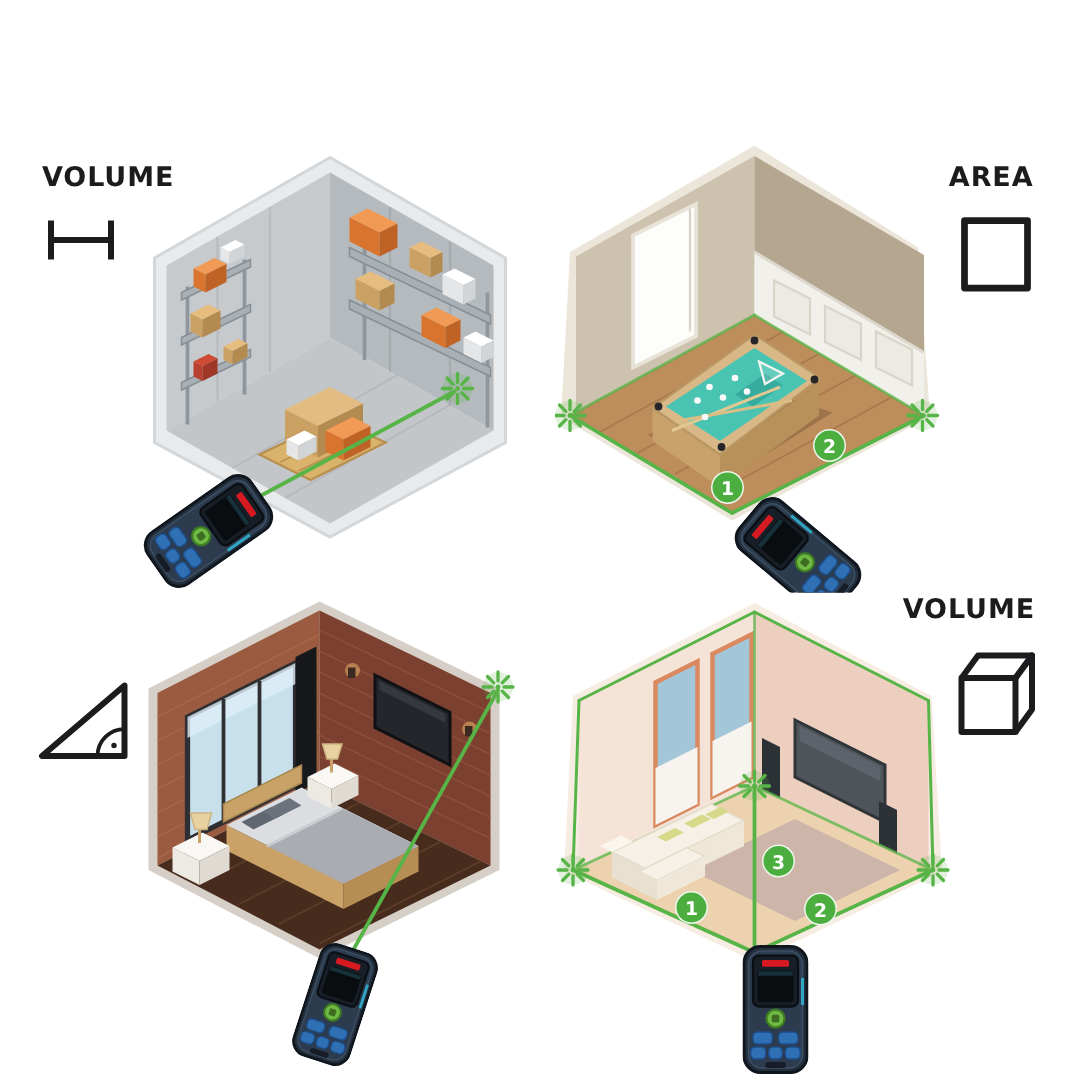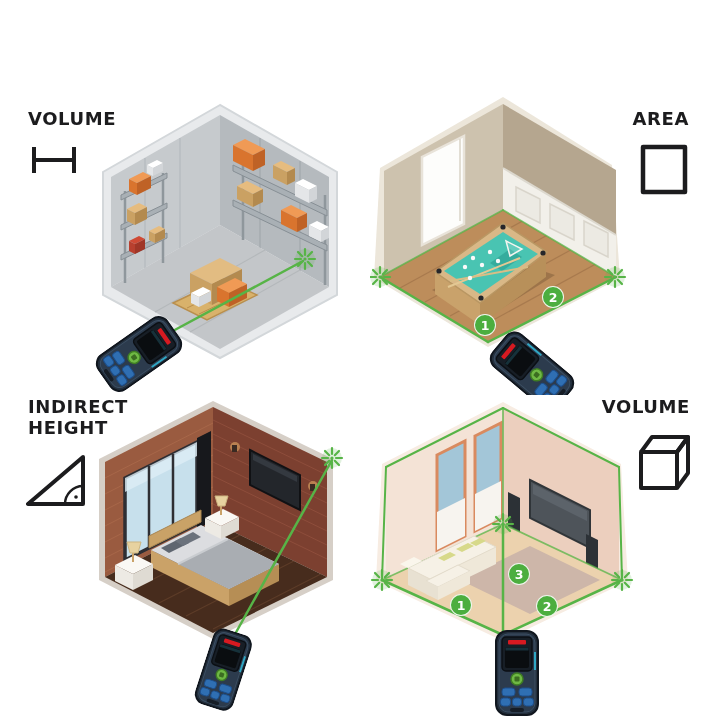--- a/index.html
+++ b/index.html
@@ -65,21 +65,20 @@
         <line class="burst-line" x1="2.8" y1="-2.8" x2="7" y2="-7"></line>
         <line class="burst-line" x1="-2.8" y1="-2.8" x2="-7" y2="-7"></line>
         <circle class="burst-dot" cx="0" cy="0" r="1.6"></circle>
       </symbol>
     </defs>
   </svg>
 
 
   <div class="sec-label" id="label-length">VOLUME</div>
   <div class="sec-label" id="label-area">AREA</div>
-  <div class="sec-label" id="label-indirect">INDIRECT HEIGHT</div>
   <div class="sec-label" id="label-volume">VOLUME</div>
 
   <svg class="func-icon" style="left:31px;top:145px" width="46" height="30" viewBox="0 0 46 30">
     <line class="ink" x1="3" y1="2" x2="3" y2="28" stroke-width="4"></line>
     <line class="ink" x1="43" y1="2" x2="43" y2="28" stroke-width="4"></line>
     <line class="ink" x1="3" y1="15" x2="43" y2="15" stroke-width="4"></line>
   </svg>
 
   <svg class="func-icon" style="left:640px;top:144px" width="48" height="51" viewBox="0 0 48 51">
     <rect class="ink" x="3" y="3" width="42" height="45" stroke-width="4.5"></rect>

